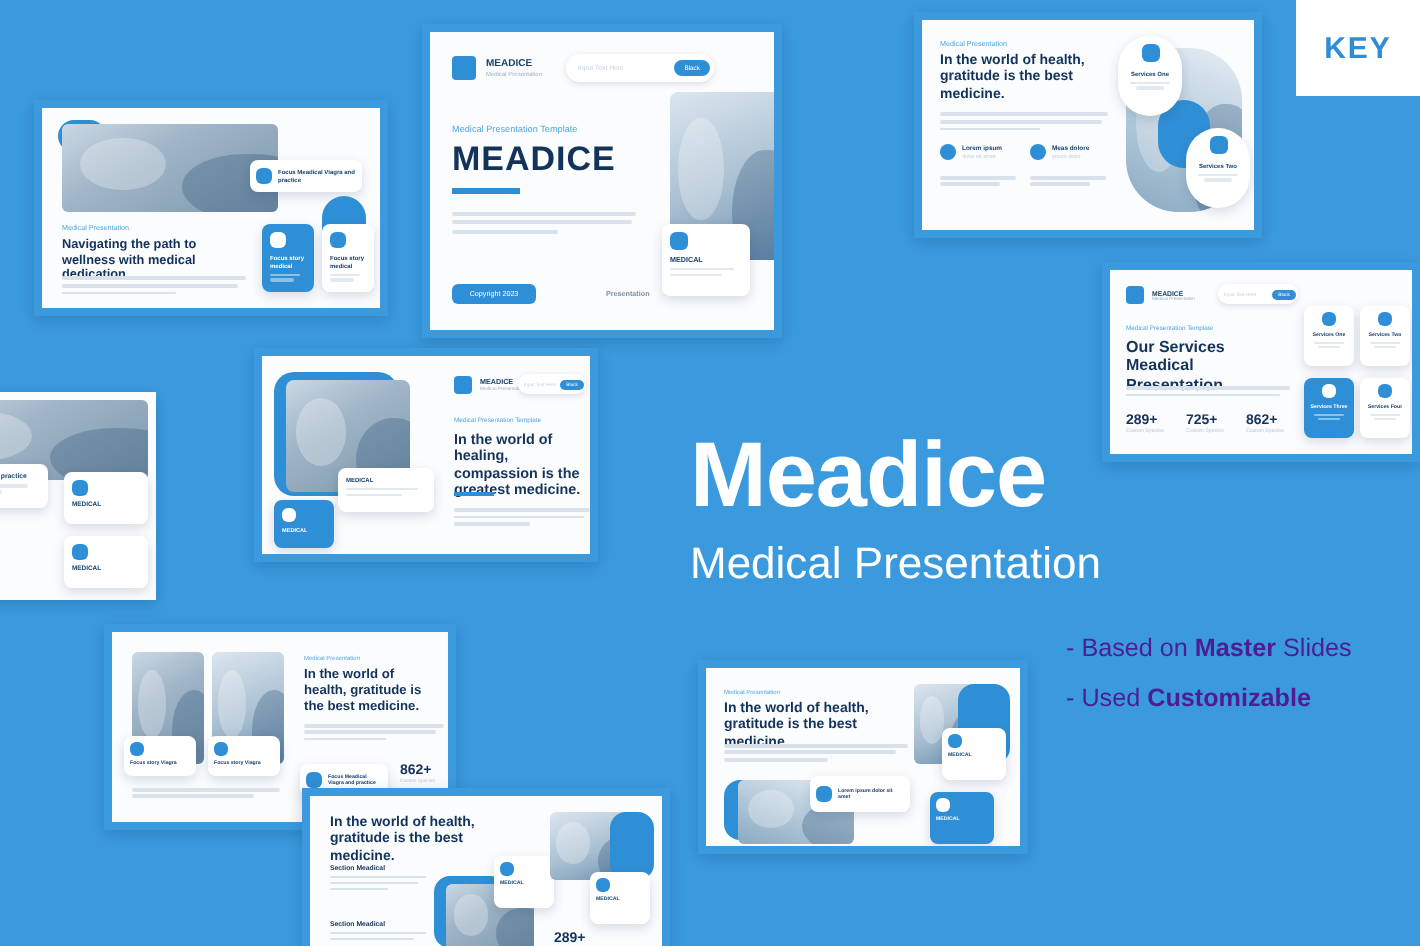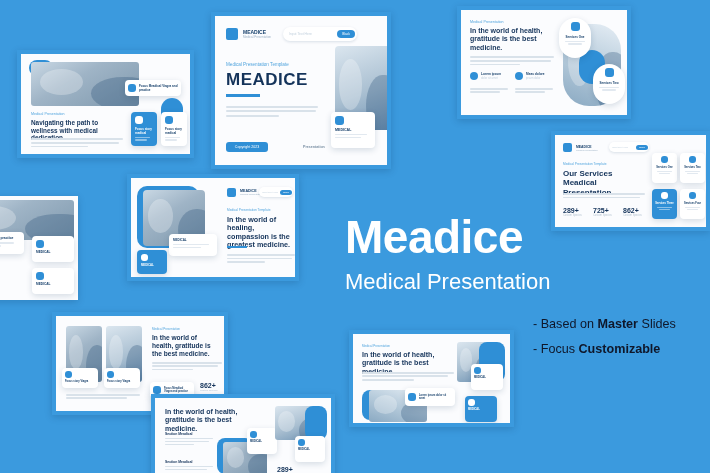--- a/index.html
+++ b/index.html
@@ -121,30 +121,33 @@
   }
   .headline .h2 {
     color: #ffffff; font-size: 22px; margin-top: 11px; line-height: 1;
   }
 
   
   .features {
     position: absolute; left: 533px; top: 318px; width: 175px;
   }
   .features div {
-    color: #0f172a; font-size: 12.6px; line-height: 1;
+    color: #4c1d95; font-size: 12.6px; line-height: 1;
     margin-bottom: 12px; white-space: nowrap;
   }
   .features b { font-weight: bold; }
 </style>
 </head>
 <body>
 
 <div id="stage">
 
+  <div class="key-badge">
+    <span>KEY</span>
+  </div>
 
   <div class="slide" style="left:-42px; top:196px; width:120px; height:104px;">
     <div class="inner">
       <div class="s-photo" style="position:absolute;left:4px;top:4px;width:112px;height:40px;border-radius:3px;"></div>
       <div class="s-card" style="position:absolute;left:-6px;top:36px;width:72px;height:22px;padding:4px;">
         <div class="lbl" style="font-size:3.4px;">Focus Meadical Viagra and practice</div>
         <div class="sub" style="margin-top:2px;">
           <i style="width:90%;height:1.6px;margin-bottom:1.4px;"></i>
           <i style="width:70%;height:1.6px;"></i>
         </div>
@@ -401,21 +404,21 @@
     <div class="h2">Medical Presentation</div>
   </div>
 
   <div class="features">
     <div>
       <span>-</span>
       <span>Based on </span><b>Master</b><span> Slides</span>
     </div>
     <div>
       <span>-</span>
-      <span>Focus </span><b>Customizable</b><span></span>
+      <span>Used </span><b>Customizable</b><span></span>
     </div>
   </div>
 
   <div class="slide blue-frame" style="left:52px; top:312px; width:176px; height:103px;">
     <div class="inner" style="padding:5px;">
       <div class="s-photo" style="position:absolute;left:10px;top:10px;width:36px;height:56px;border-radius:3px;"></div>
       <div class="s-photo p2" style="position:absolute;left:50px;top:10px;width:36px;height:56px;border-radius:3px;"></div>
       <div class="s-card" style="position:absolute;left:6px;top:52px;width:36px;height:20px;padding:3px;">
         <div class="ic" style="width:7px;height:7px;"></div>
         <div class="lbl" style="font-size:2.6px;margin-top:2px;">Focus story Viagra</div>

